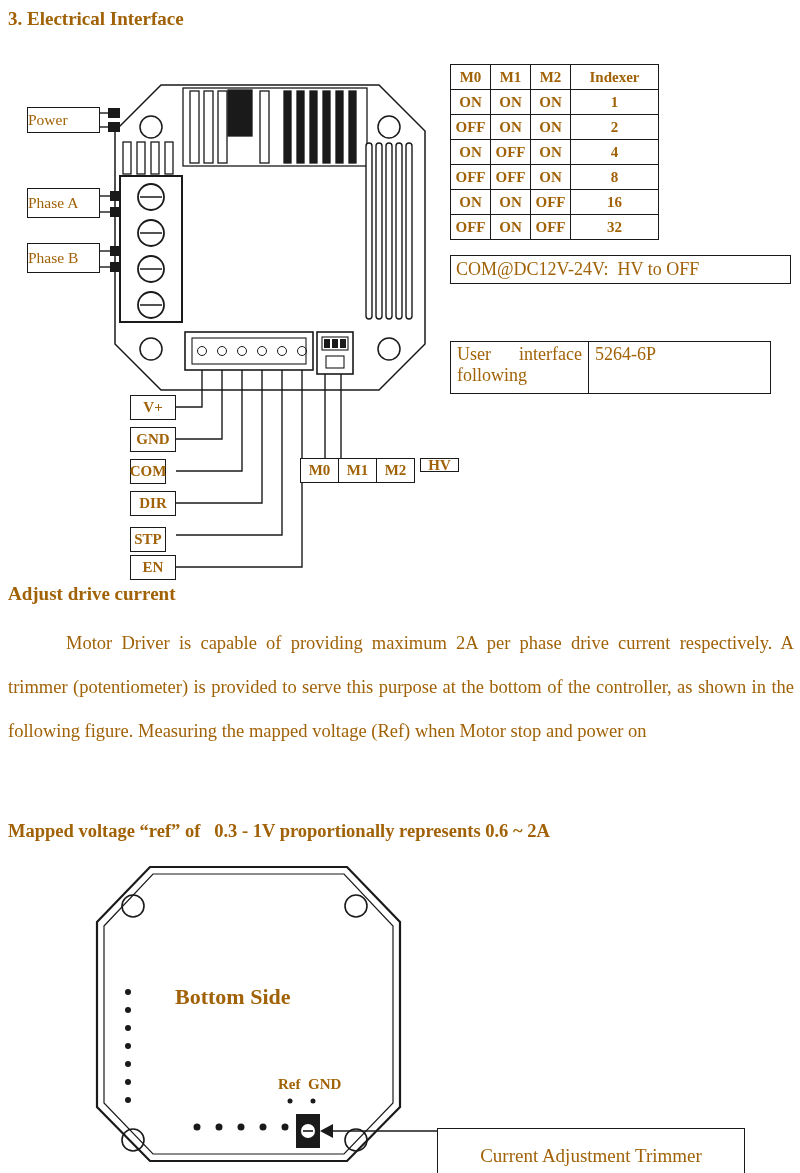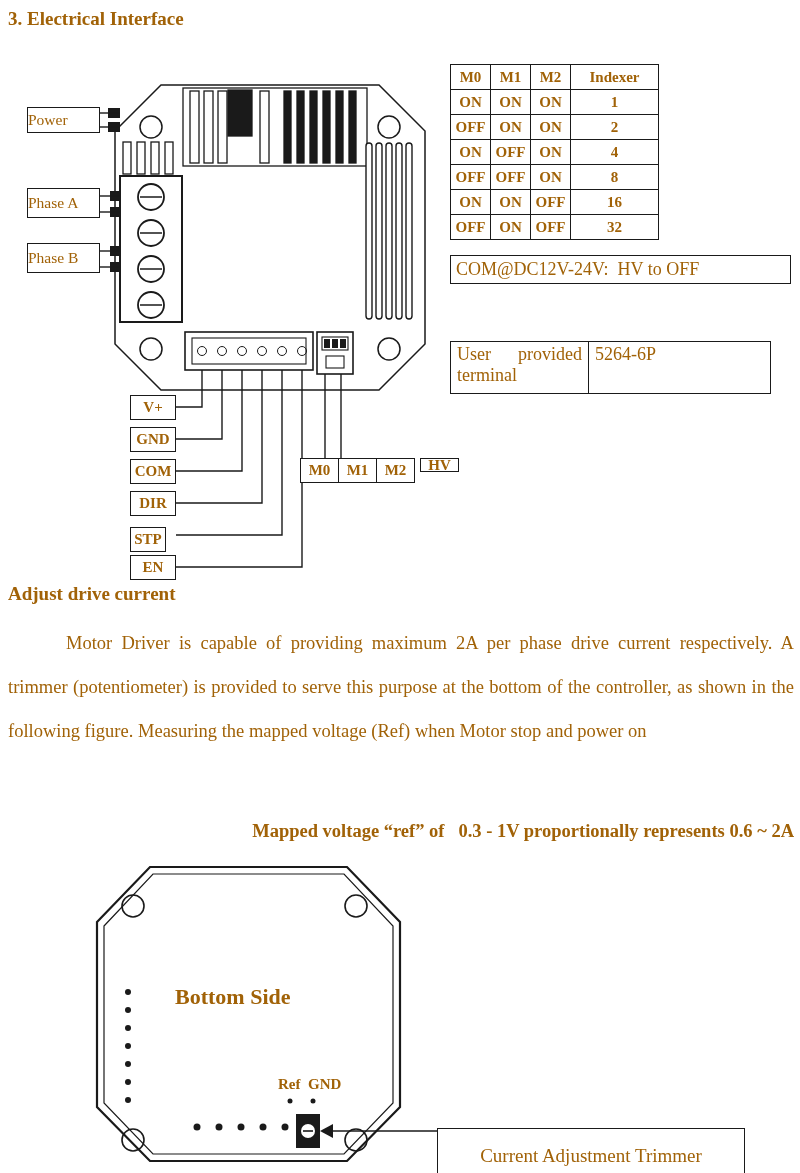--- a/index.html
+++ b/index.html
@@ -3,21 +3,21 @@
 <meta charset="utf-8">
 <style>
   html,body{margin:0;padding:0;background:#fff;}
   .page{position:relative;width:800px;height:1173px;background:#ffffff;overflow:hidden;
         font-family:Liberation Serif, serif;color:#a16207;}
   svg.overlay{position:absolute;left:0;top:0;z-index:1;pointer-events:none;}
   .txt{position:absolute;z-index:2;}
   .title{font-weight:bold;font-size:19px;}
   .heading{font-weight:bold;font-size:19px;}
   .para{font-size:18.5px;line-height:44px;text-align:justify;text-indent:58px;}
-  .note{font-weight:bold;font-size:18.5px;white-space:pre;text-align:right;}
+  .note{font-weight:bold;font-size:18.5px;white-space:pre;text-align:left;}
   .box{position:absolute;z-index:2;border:1.6px solid #1a1a1a;background:#fff;
        display:flex;align-items:center;box-sizing:border-box;}
   .box.center{justify-content:center;font-weight:bold;font-size:15px;}
   .box.left{padding-left:0;font-size:15.5px;}
   .bottom-side{font-weight:bold;font-size:22px;margin-top:36px;}
   .ref-gnd{font-weight:bold;font-size:15px;white-space:pre;}
   .callout{position:absolute;z-index:2;border:1.6px solid #1a1a1a;background:#fff;
            display:flex;align-items:center;justify-content:center;font-size:19px;box-sizing:border-box;}
   table.tbl{position:absolute;z-index:2;border-collapse:collapse;background:#fff;}
   table.tbl td{border:1.3px solid #1a1a1a;box-sizing:border-box;}
@@ -183,21 +183,21 @@
   </svg>
 
   <div class="txt title" style="left:8px;top:8px;">3. Electrical Interface</div>
 
   <div class="box left" style="left:27px;top:107px;width:73px;height:26px;">Power</div>
   <div class="box left" style="left:27px;top:188px;width:73px;height:30px;">Phase A</div>
   <div class="box left" style="left:27px;top:243px;width:73px;height:30px;">Phase B</div>
 
   <div class="box center" style="left:130px;top:395px;width:46px;height:25px;">V+</div>
   <div class="box center" style="left:130px;top:427px;width:46px;height:25px;">GND</div>
-  <div class="box center" style="left:130px;top:459px;width:46px;height:25px;">COM</div>
+  <div class="box center" style="left:130px;top:459px;width:36px;height:25px;">COM</div>
   <div class="box center" style="left:130px;top:491px;width:46px;height:25px;">DIR</div>
   <div class="box center" style="left:130px;top:527px;width:36px;height:25px;">STP</div>
   <div class="box center" style="left:130px;top:555px;width:46px;height:25px;">EN</div>
 
   <div class="box center" style="left:300px;top:458px;width:39px;height:25px;">M0</div>
   <div class="box center" style="left:338px;top:458px;width:39px;height:25px;">M1</div>
   <div class="box center" style="left:376px;top:458px;width:39px;height:25px;">M2</div>
   <div class="box center" style="left:420px;top:458px;width:39px;height:14px;">HV</div>
 
   <table class="tbl idx" style="left:450px;top:64px;">
@@ -251,21 +251,21 @@
     <tbody>
     <tr>
       <td>COM@DC12V-24V:  HV to OFF</td>
     </tr>
   </tbody>
     </table>
 
   <table class="tbl term" style="left:450px;top:341px;">
     <tbody>
     <tr class="tall">
-      <td class="t-label">User provided terminal</td>
+      <td class="t-label">User interface following</td>
       <td class="t-val">5264-6P</td>
     </tr>
   </tbody>
     </table>
 
   <div class="txt heading" style="left:8px;top:583px;">Adjust drive current</div>
 
   <div class="txt para" style="left:8px;top:621px;width:786px;">Motor Driver is capable of providing maximum 2A per phase drive current respectively. A trimmer (potentiometer) is provided to serve this purpose at the bottom of the controller, as shown in the following figure. Measuring the mapped voltage (Ref) when Motor stop and power on</div>
 
   <div class="txt note" style="left:8px;top:821px;width:786px;">Mapped voltage “ref” of   0.3 - 1V proportionally represents 0.6 ~ 2A</div>

